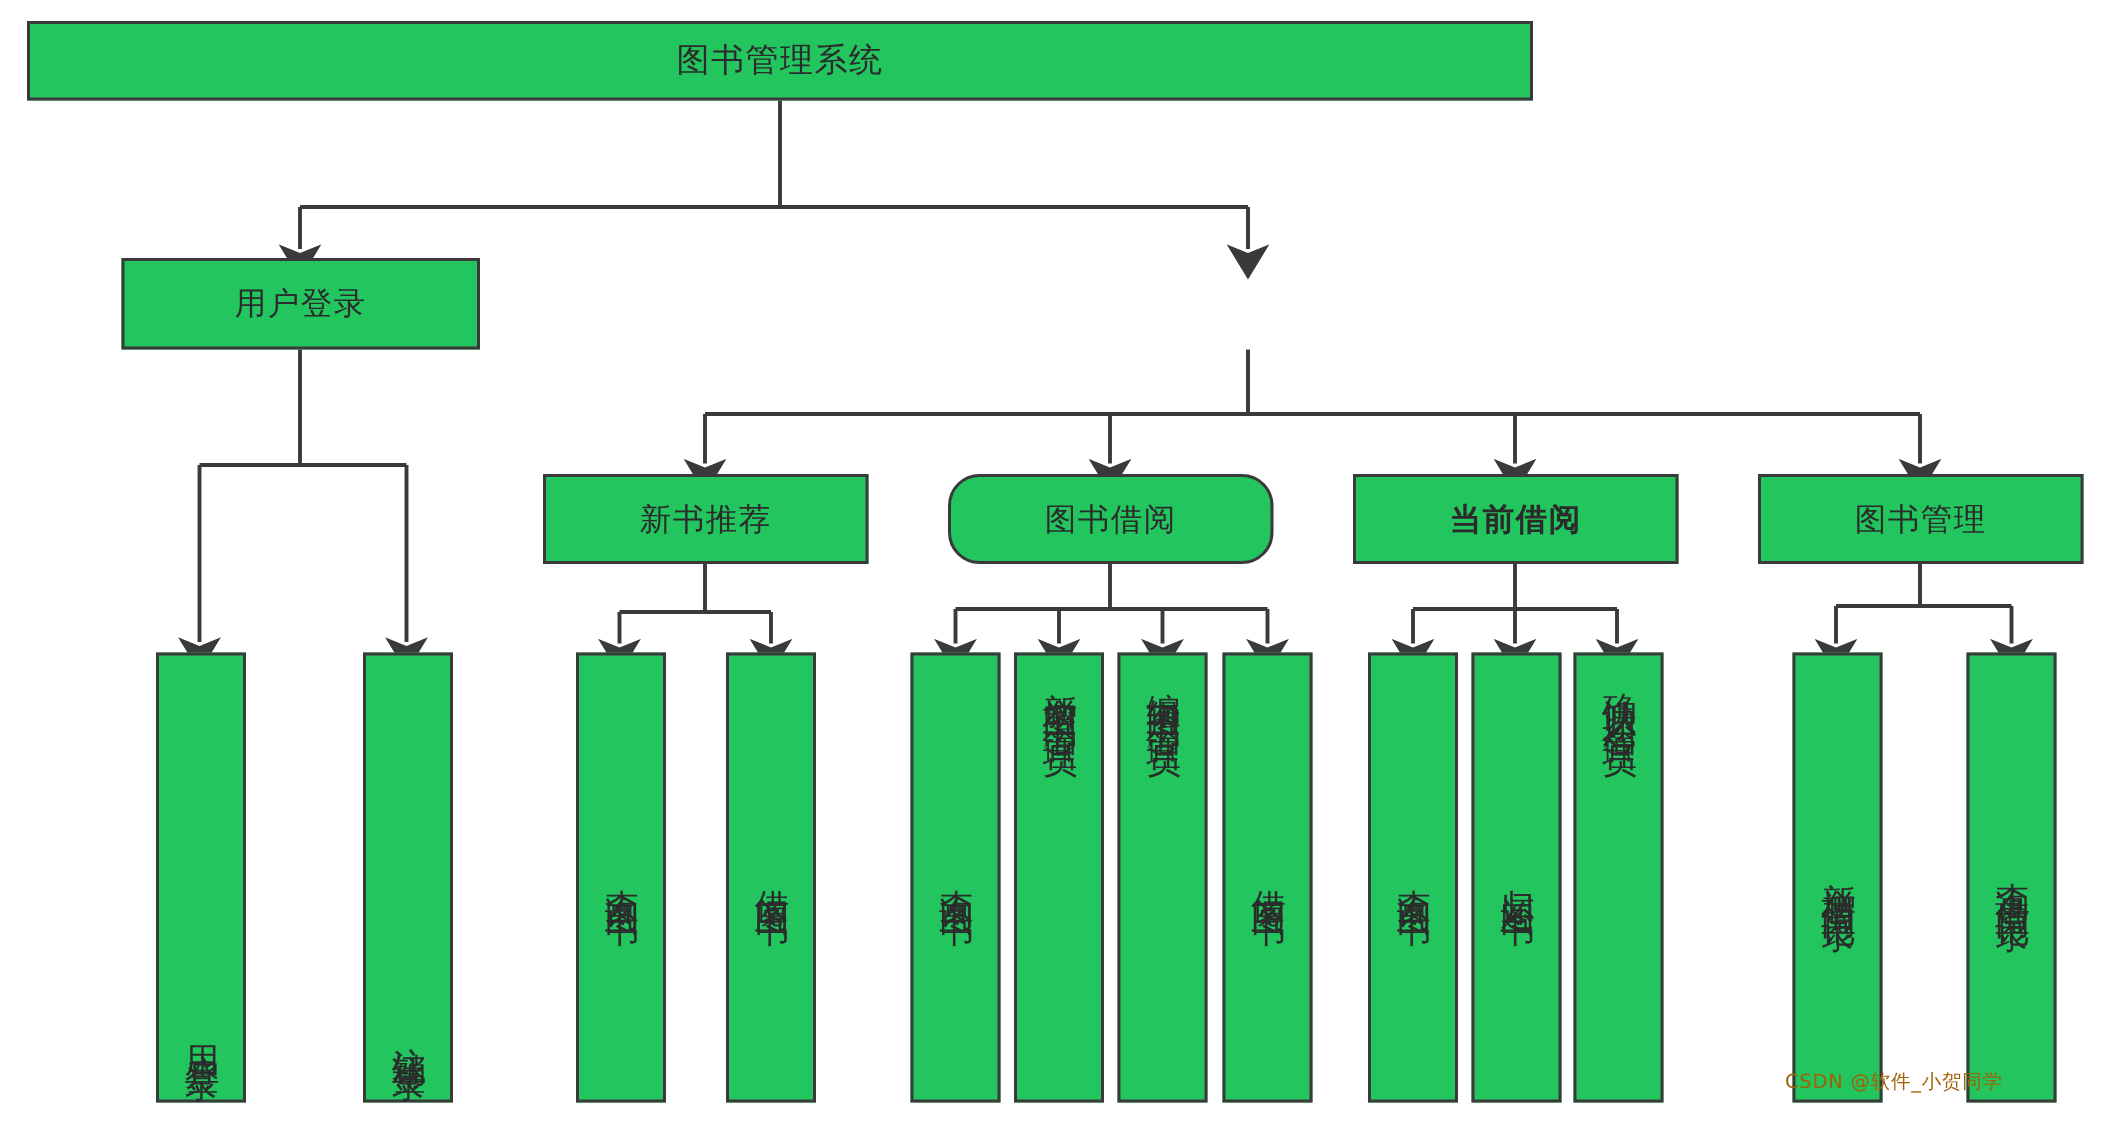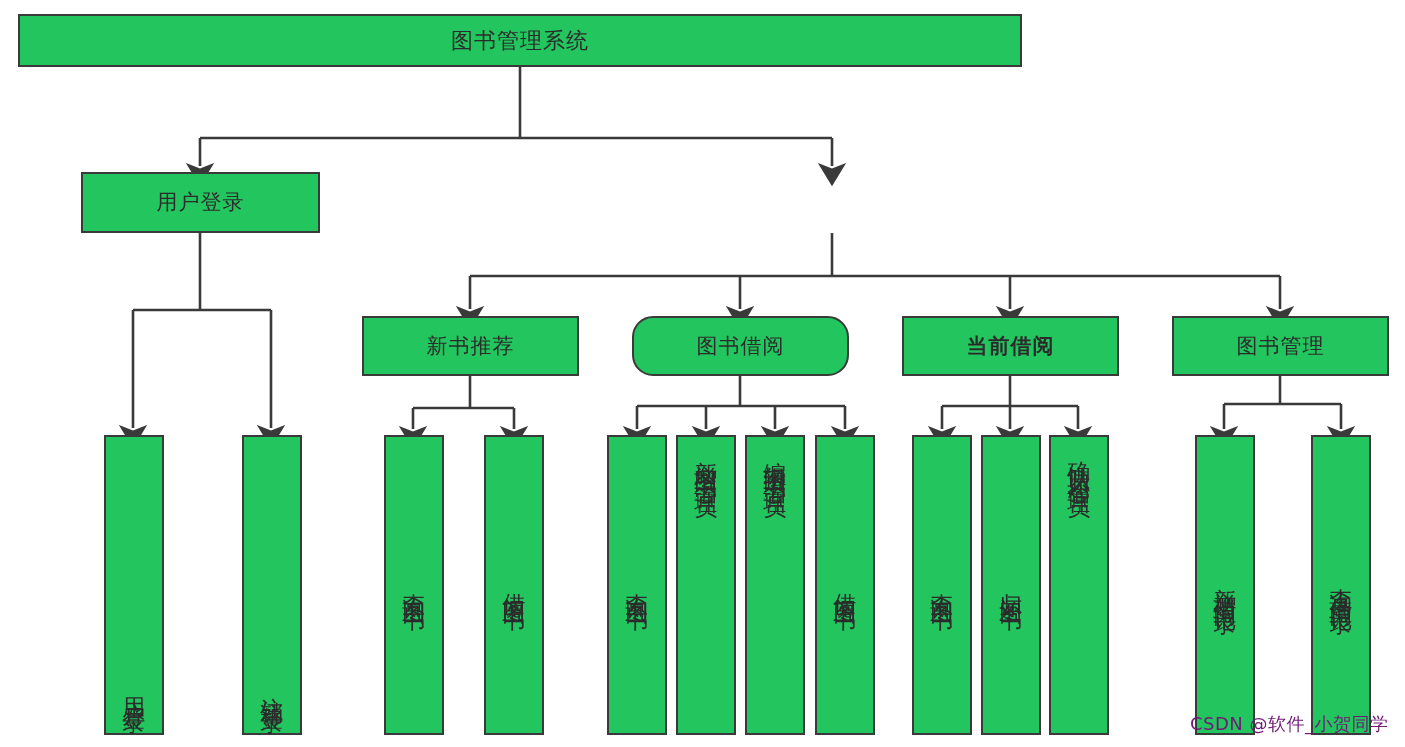--- a/index.html
+++ b/index.html
@@ -56,22 +56,22 @@
   .node.v.align-top{
     justify-content:flex-start;
     padding-top:6px;
   }
   .label{
     display:block;
     white-space:nowrap;
   }
   .watermark{
     position:absolute;
-    font-size:18px;
-    color:#701a75;
+    font-size:13px;
+    color:#a16207;
     white-space:nowrap;
     letter-spacing:0.5px;
   }
 </style>
 </head>
 <body>
 
 <div id="canvas">
 
   <svg class="edges" viewBox="0 0 1405 747" xmlns="http://www.w3.org/2000/svg">

